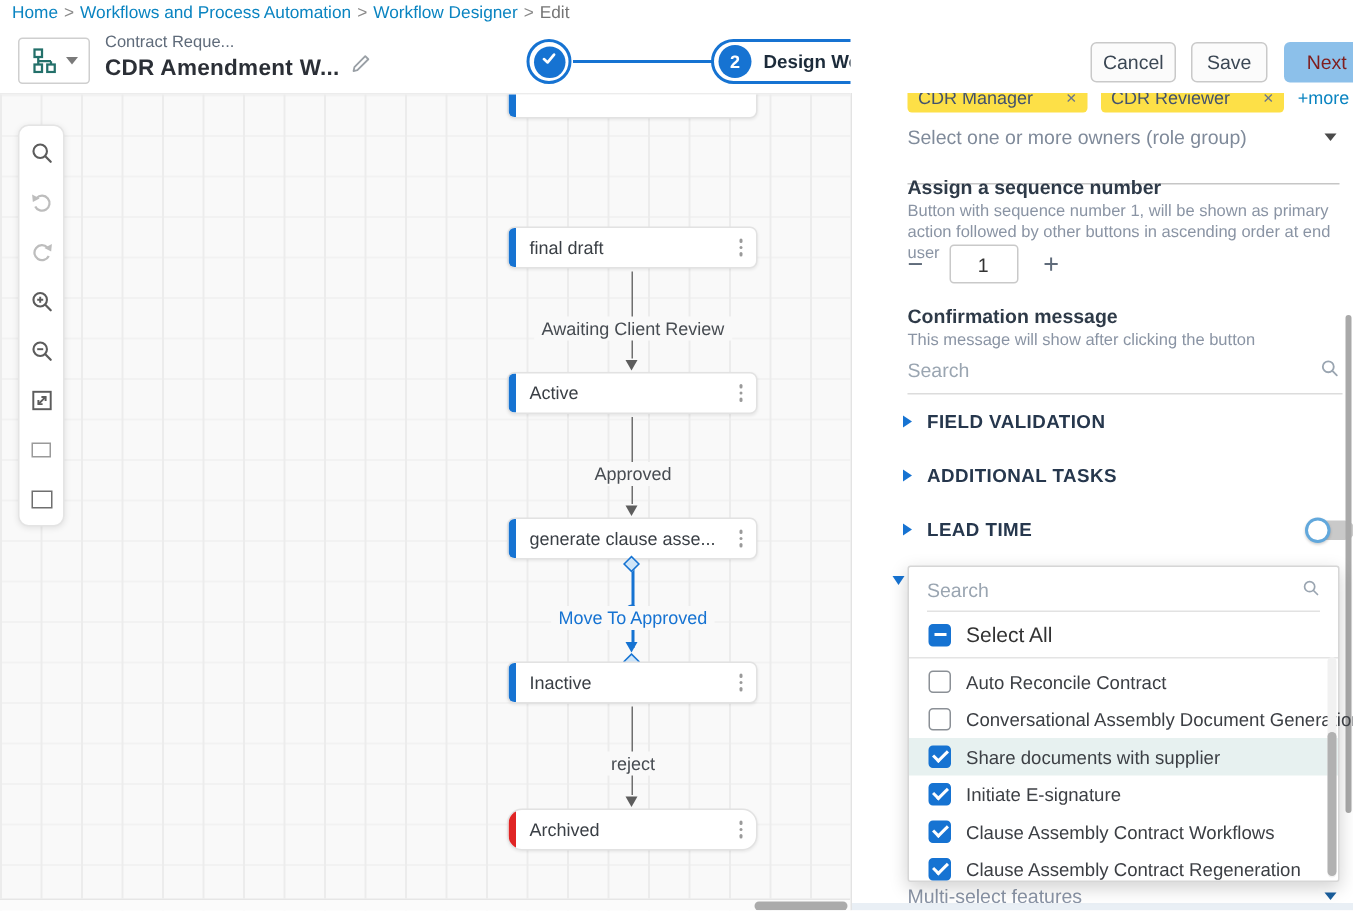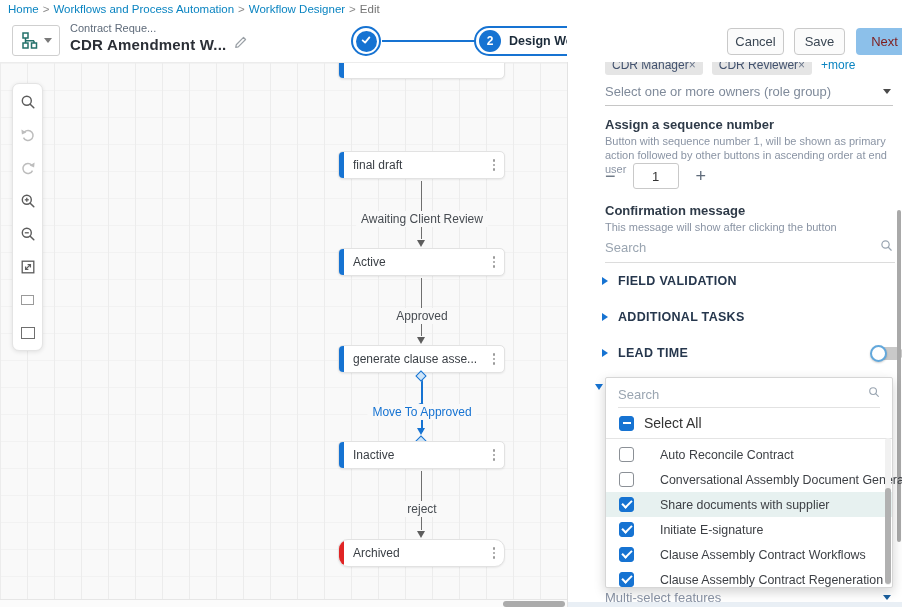--- a/index.html
+++ b/index.html
@@ -74,24 +74,24 @@
   .handle-diamond { position:absolute; left:79px; width:8px; height:8px; background:#cfe5f8; border:1.5px solid #1673d2; transform:rotate(45deg); }
   .handle-circle { position:absolute; left:79px; top:42%; width:8px; height:8px; border-radius:50%; background:#7db4e4; border:1.5px solid #1673d2; }
 
   .h-scroll { position:absolute; left:0; bottom:0; width:567px; height:8px; background:#fbfbfb; border-top:1px solid #e6e6e6; }
   .h-thumb { position:absolute; left:503px; top:1px; width:62px; height:6px; background:#ababab; border-radius:3px; }
 
   
   .panel { position:absolute; left:567px; top:62px; width:335px; height:545px; background:#fff; border-left:1px solid #e3e3e3;
     overflow:hidden; z-index:6; }
   .chips { position:absolute; left:37px; top:-7px; display:flex; align-items:center; gap:9px; }
-  .chip { background:#e5e5e5; border-radius:3px; padding:3px 7px; font-size:12px; color:#42526e; display:flex; align-items:center; gap:0; }
+  .chip { background:#fde047; border-radius:3px; padding:3px 7px; font-size:12px; color:#42526e; display:flex; align-items:center; gap:22px; }
   .chip .x { color:#6b778c; font-size:12px; cursor:pointer; }
   .more-link { color:#0a84c1; font-size:12px; cursor:pointer; }
-  .owners { position:absolute; left:37px; top:22px; width:288px; border-bottom:1px solid #c6c6c6; padding-bottom:6px;
+  .owners { position:absolute; left:37px; top:22px; width:288px; border-bottom:1px solid #c6c6c6; padding-bottom:23px;
     font-size:13px; color:#7f8a9a; cursor:pointer; }
   .owners .caret-down { position:absolute; right:2px; top:5px; border-top-color:#4a4a4a; }
 
   .fld-label { position:absolute; left:37px; font-size:13px; font-weight:bold; color:#2e3a48; }
   .fld-help { position:absolute; left:37px; width:294px; font-size:11px; color:#8a94a4; line-height:14px; }
 
   .seq-stepper { position:absolute; left:37px; top:101px; display:flex; align-items:center; gap:17px; }
   .seq-btn { font-size:18px; color:#5f6b7a; cursor:pointer; line-height:1; }
   .seq-input { width:46px; height:26px; border:1px solid #c9c9c9; border-radius:3px; text-align:center; font-size:13px; color:#333;
     font-family:inherit; background:#fff; }
@@ -113,21 +113,21 @@
 
   .dropdown { position:absolute; left:37px; top:315px; width:288px; height:211px; background:#fff; border:1px solid #d6d6d6;
     border-radius:2px; box-shadow:0 4px 12px rgba(0,0,0,.18); z-index:8; }
   .dd-search { position:relative; margin:7px 12px 0; border-bottom:1px solid #e2e2e2; padding-bottom:5px; height:23px; }
   .dd-search input { border:none; outline:none; width:240px; font-size:13px; font-family:inherit; color:#333; background:transparent; }
   .dd-search input::placeholder { color:#9aa5b1; }
   .dd-search svg { position:absolute; right:0; top:1px; }
   .dd-selectall { display:flex; align-items:center; gap:10px; padding:7px 12px 7px 13px; border-bottom:1px solid #e4e4e4; cursor:pointer; }
   .dd-selectall .cb-label { font-size:14px; color:#333; }
   .dd-list { position:relative; padding-top:3px; }
-  .dd-row { display:flex; align-items:center; gap:26px; height:25px; padding-left:13px; cursor:pointer; }
+  .dd-row { display:flex; align-items:center; gap:10px; height:25px; padding-left:13px; cursor:pointer; }
   .dd-row.highlighted { background:#e7f1f0; }
   .dd-row .cb-label { font-size:12.4px; color:#3c3f44; white-space:nowrap; }
 
   .checkbox { width:15px; height:15px; border:1.6px solid #8b9096; border-radius:3px; background:#fff; flex:0 0 auto;
     display:flex; align-items:center; justify-content:center; }
   .checkbox.checked { background:#1673d2; border-color:#1673d2; }
   .checkbox.checked::after { content:""; width:8px; height:4px; border-left:2px solid #fff; border-bottom:2px solid #fff;
     transform:rotate(-45deg); margin-bottom:3px; }
   .checkbox.indeterminate { background:#1673d2; border-color:#1673d2; }
   .checkbox.indeterminate::after { content:""; width:8px; height:2px; background:#fff; }

